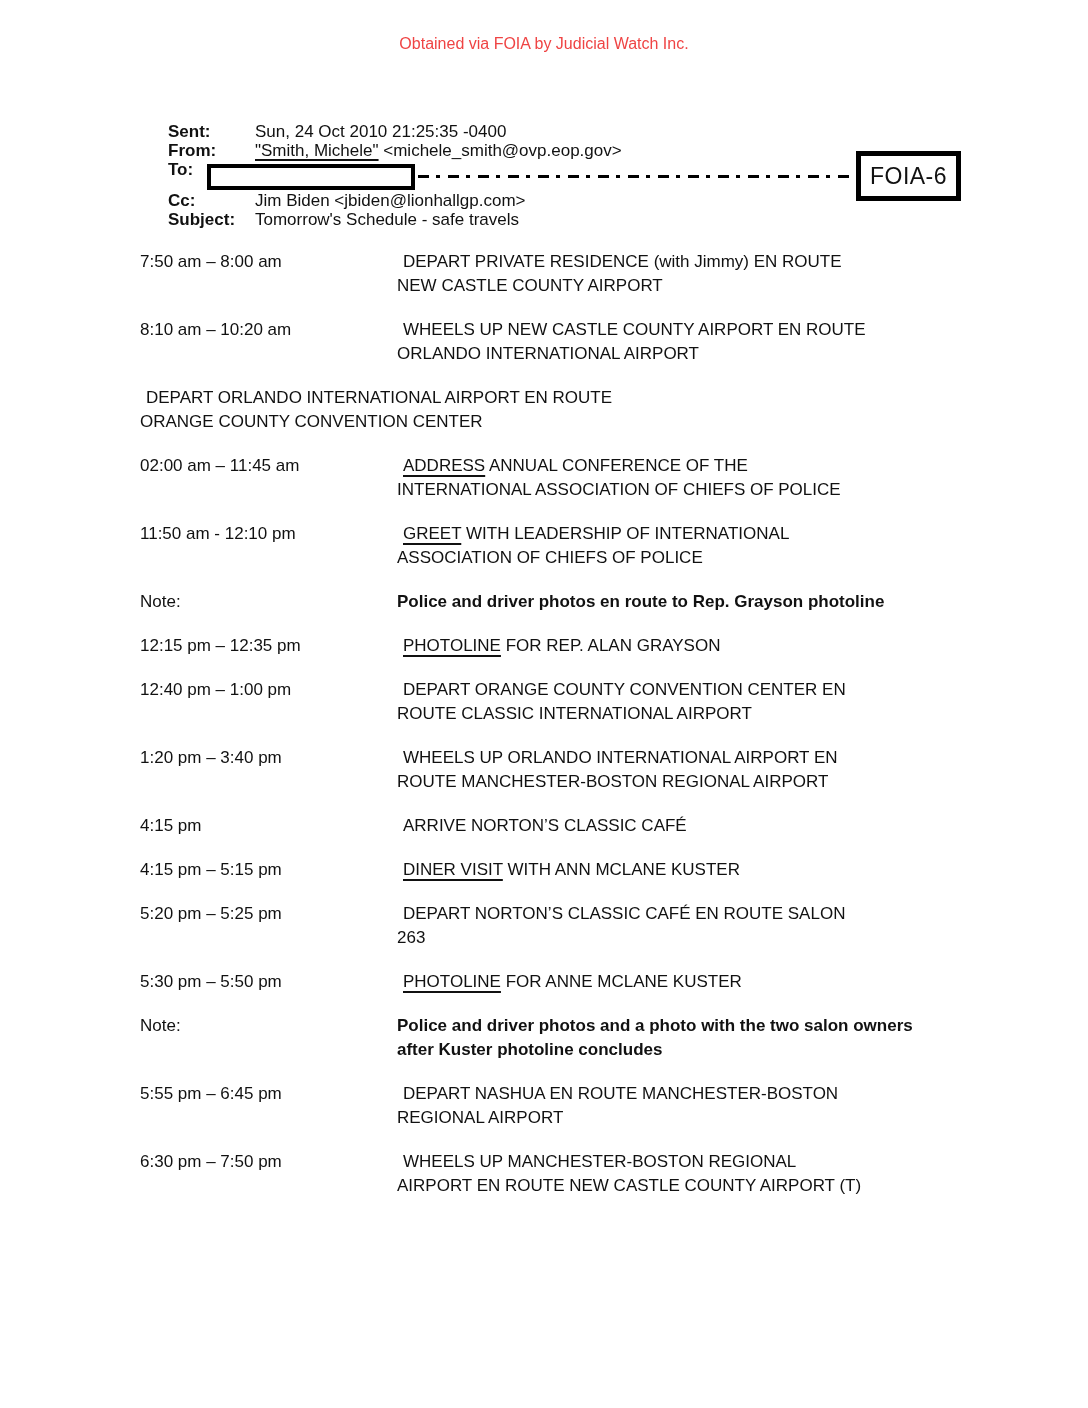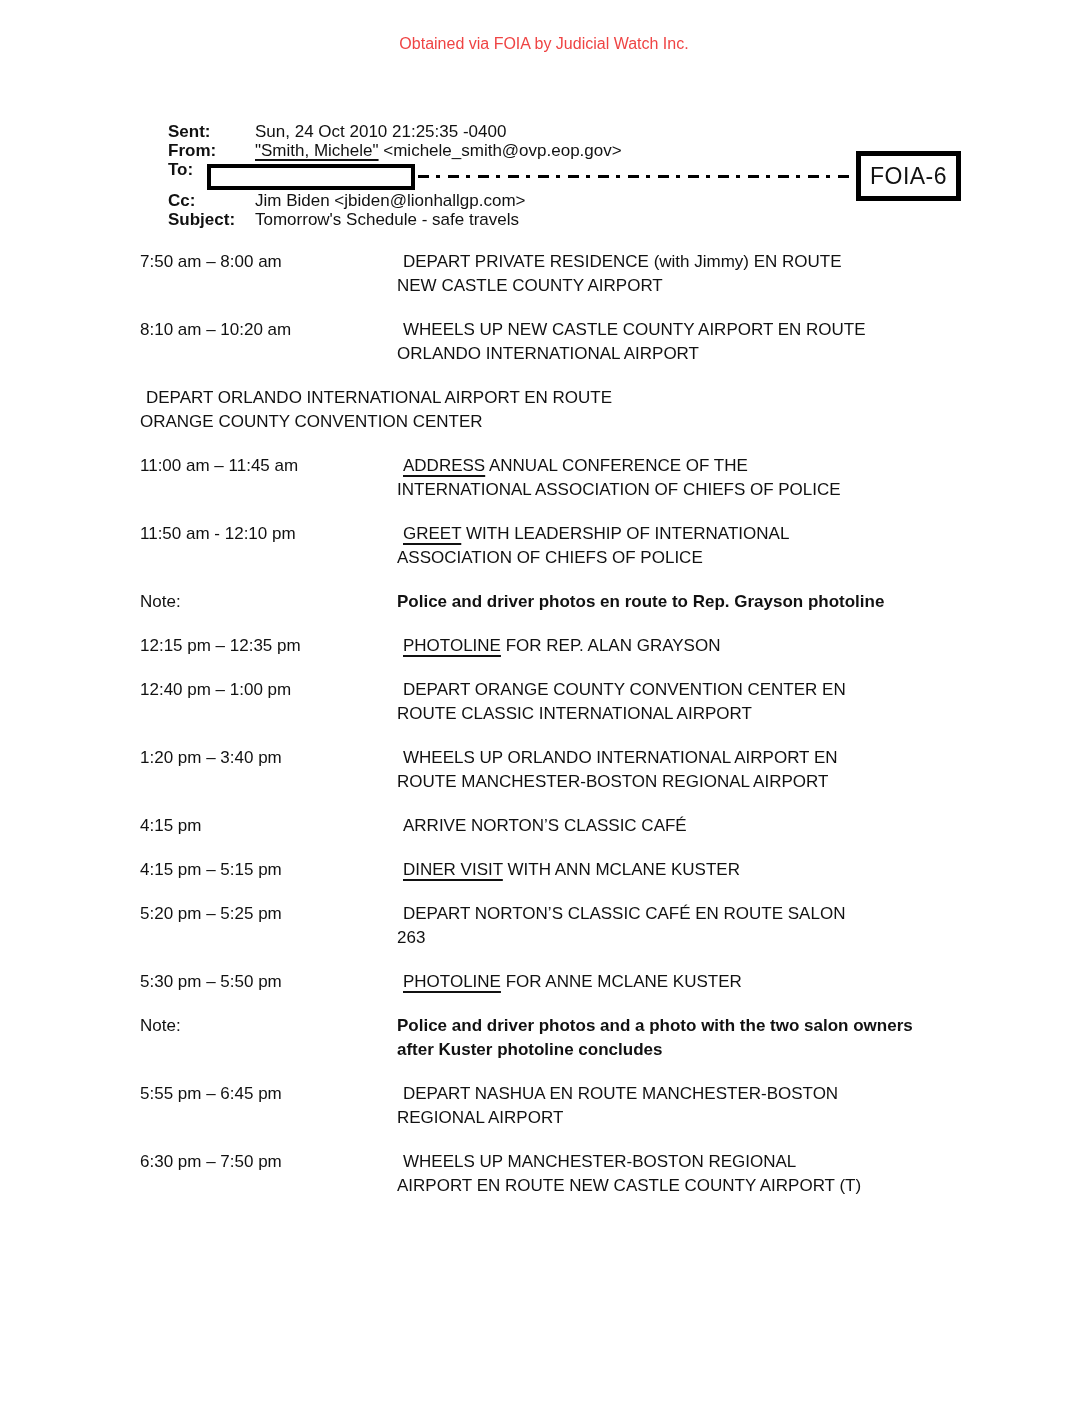--- a/index.html
+++ b/index.html
@@ -142,21 +142,21 @@
       <span class="sched-desc"><span class="u"></span><span>WHEELS UP NEW CASTLE COUNTY AIRPORT EN ROUTE
 ORLANDO INTERNATIONAL AIRPORT</span></span>
     </div>
 
     <div class="sched-row">
       <span class="sched-desc"><span class="u"></span><span>DEPART ORLANDO INTERNATIONAL AIRPORT EN ROUTE
 ORANGE COUNTY CONVENTION CENTER</span></span>
     </div>
 
     <div class="sched-row">
-      <span class="sched-time">11:00 am – 11:45 am</span>
+      <span class="sched-time">02:00 am – 11:45 am</span>
       <span class="sched-desc"><span class="u">ADDRESS</span><span> ANNUAL CONFERENCE OF THE
 INTERNATIONAL ASSOCIATION OF CHIEFS OF POLICE</span></span>
     </div>
 
     <div class="sched-row">
       <span class="sched-time">11:50 am - 12:10 pm</span>
       <span class="sched-desc"><span class="u">GREET</span><span> WITH LEADERSHIP OF INTERNATIONAL
 ASSOCIATION OF CHIEFS OF POLICE</span></span>
     </div>
 

